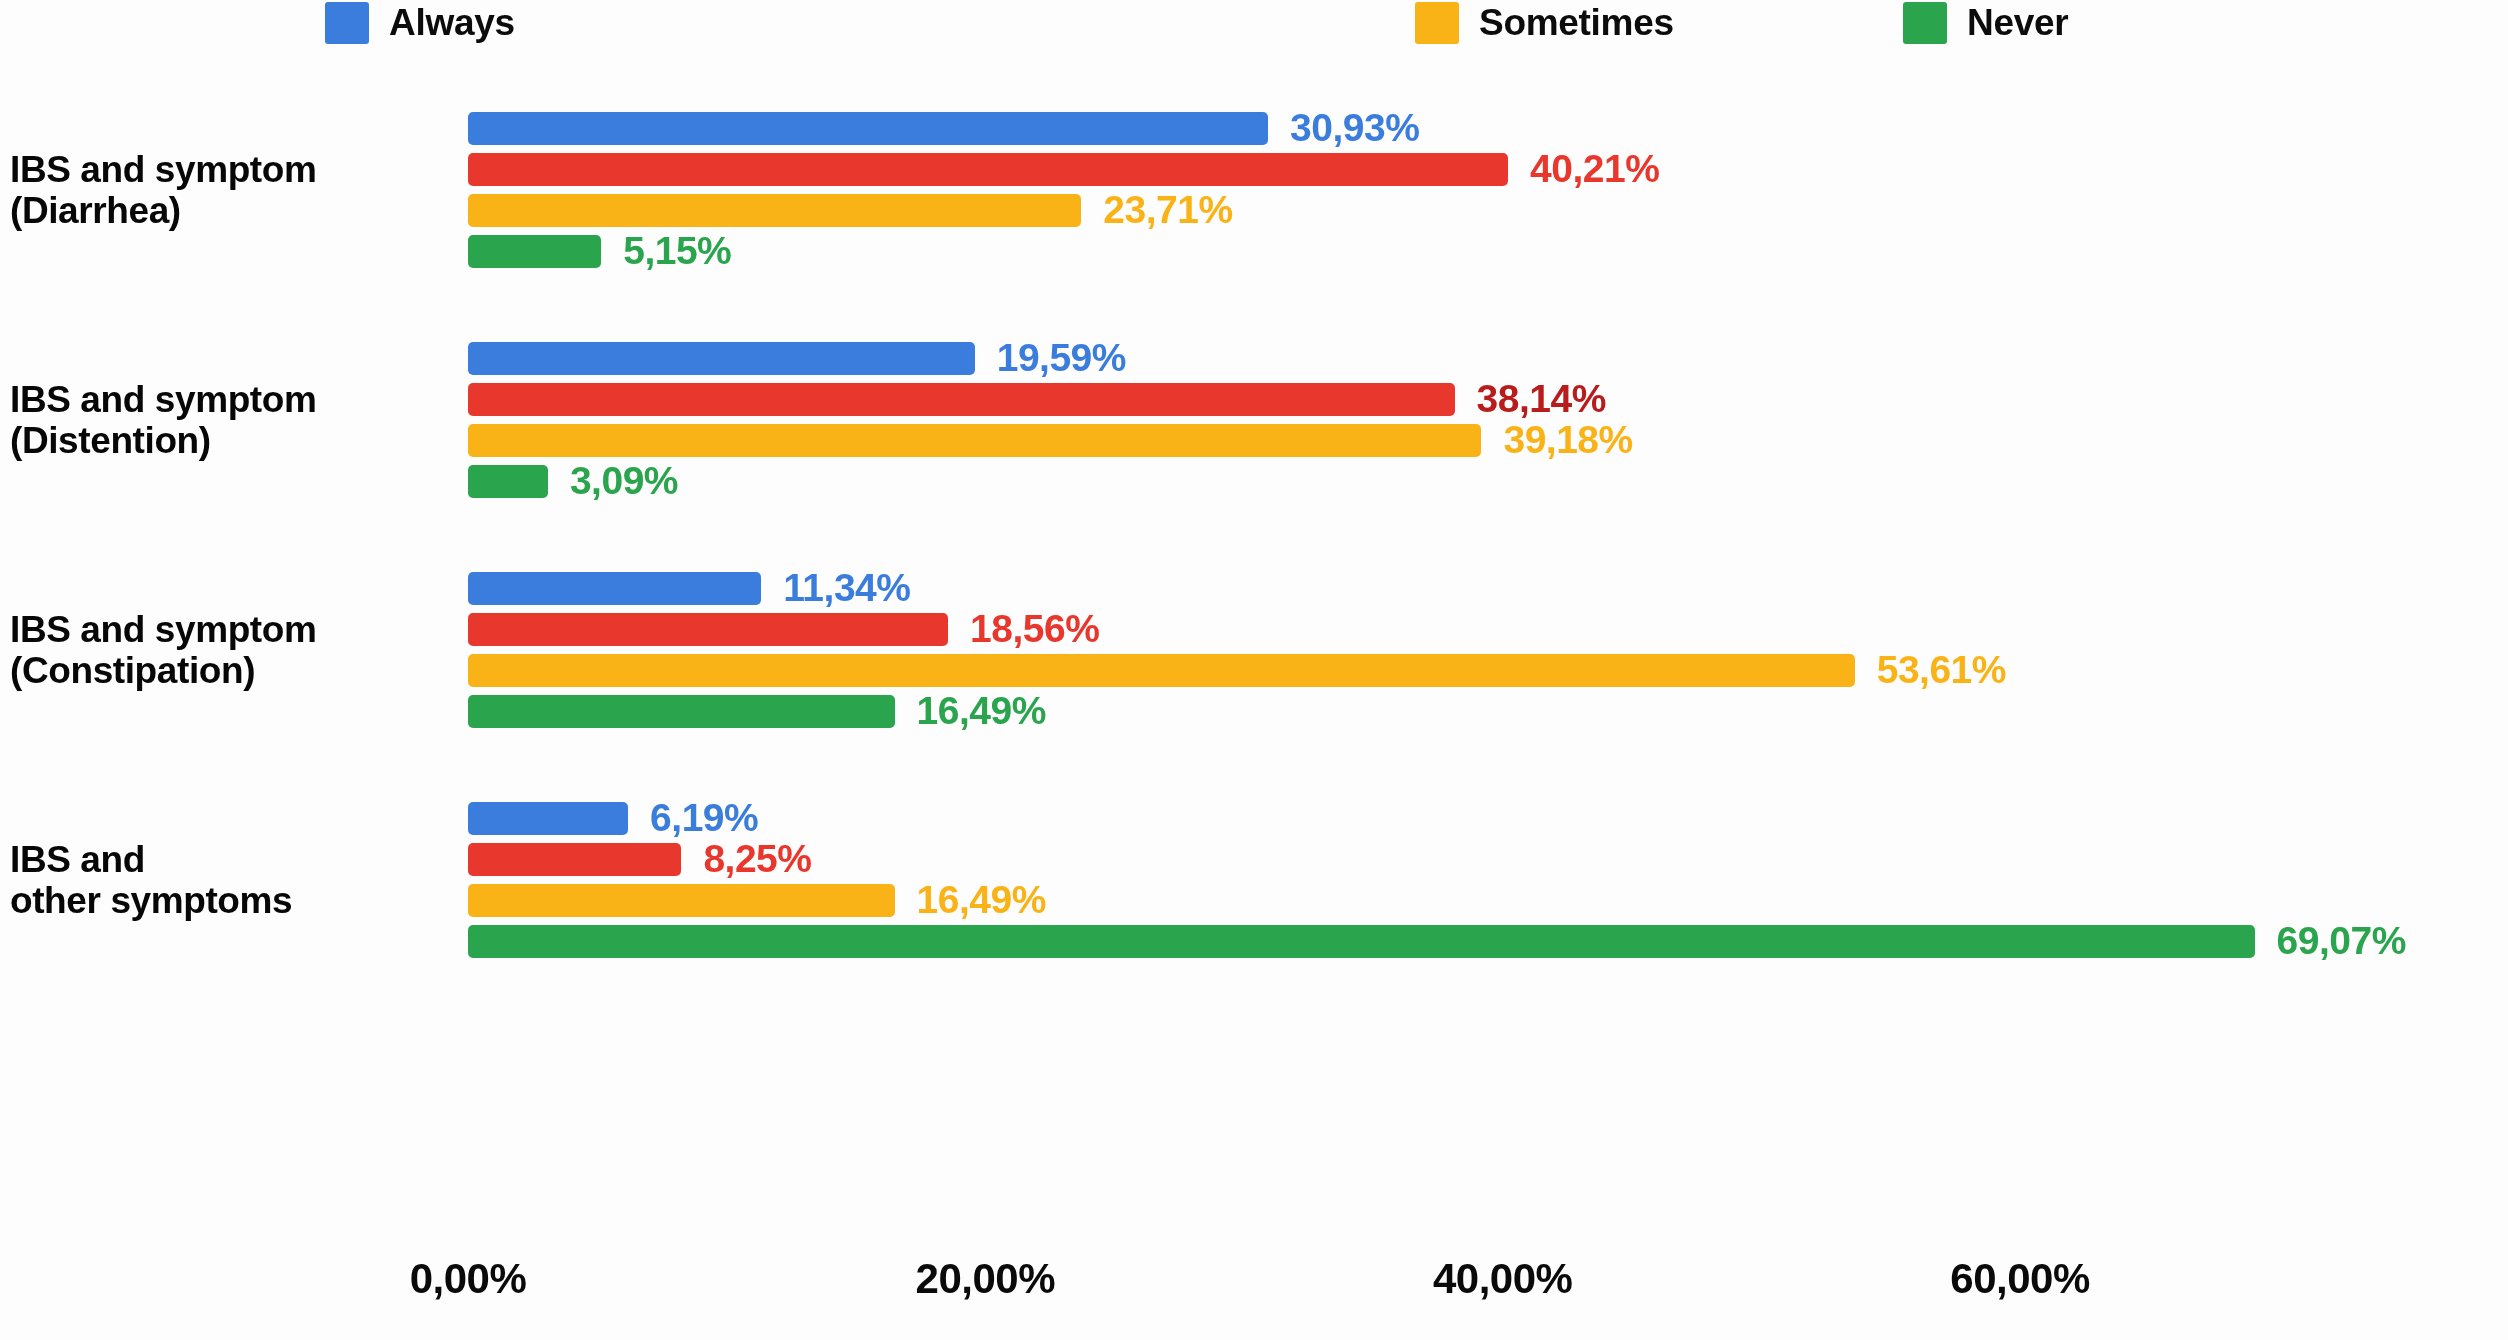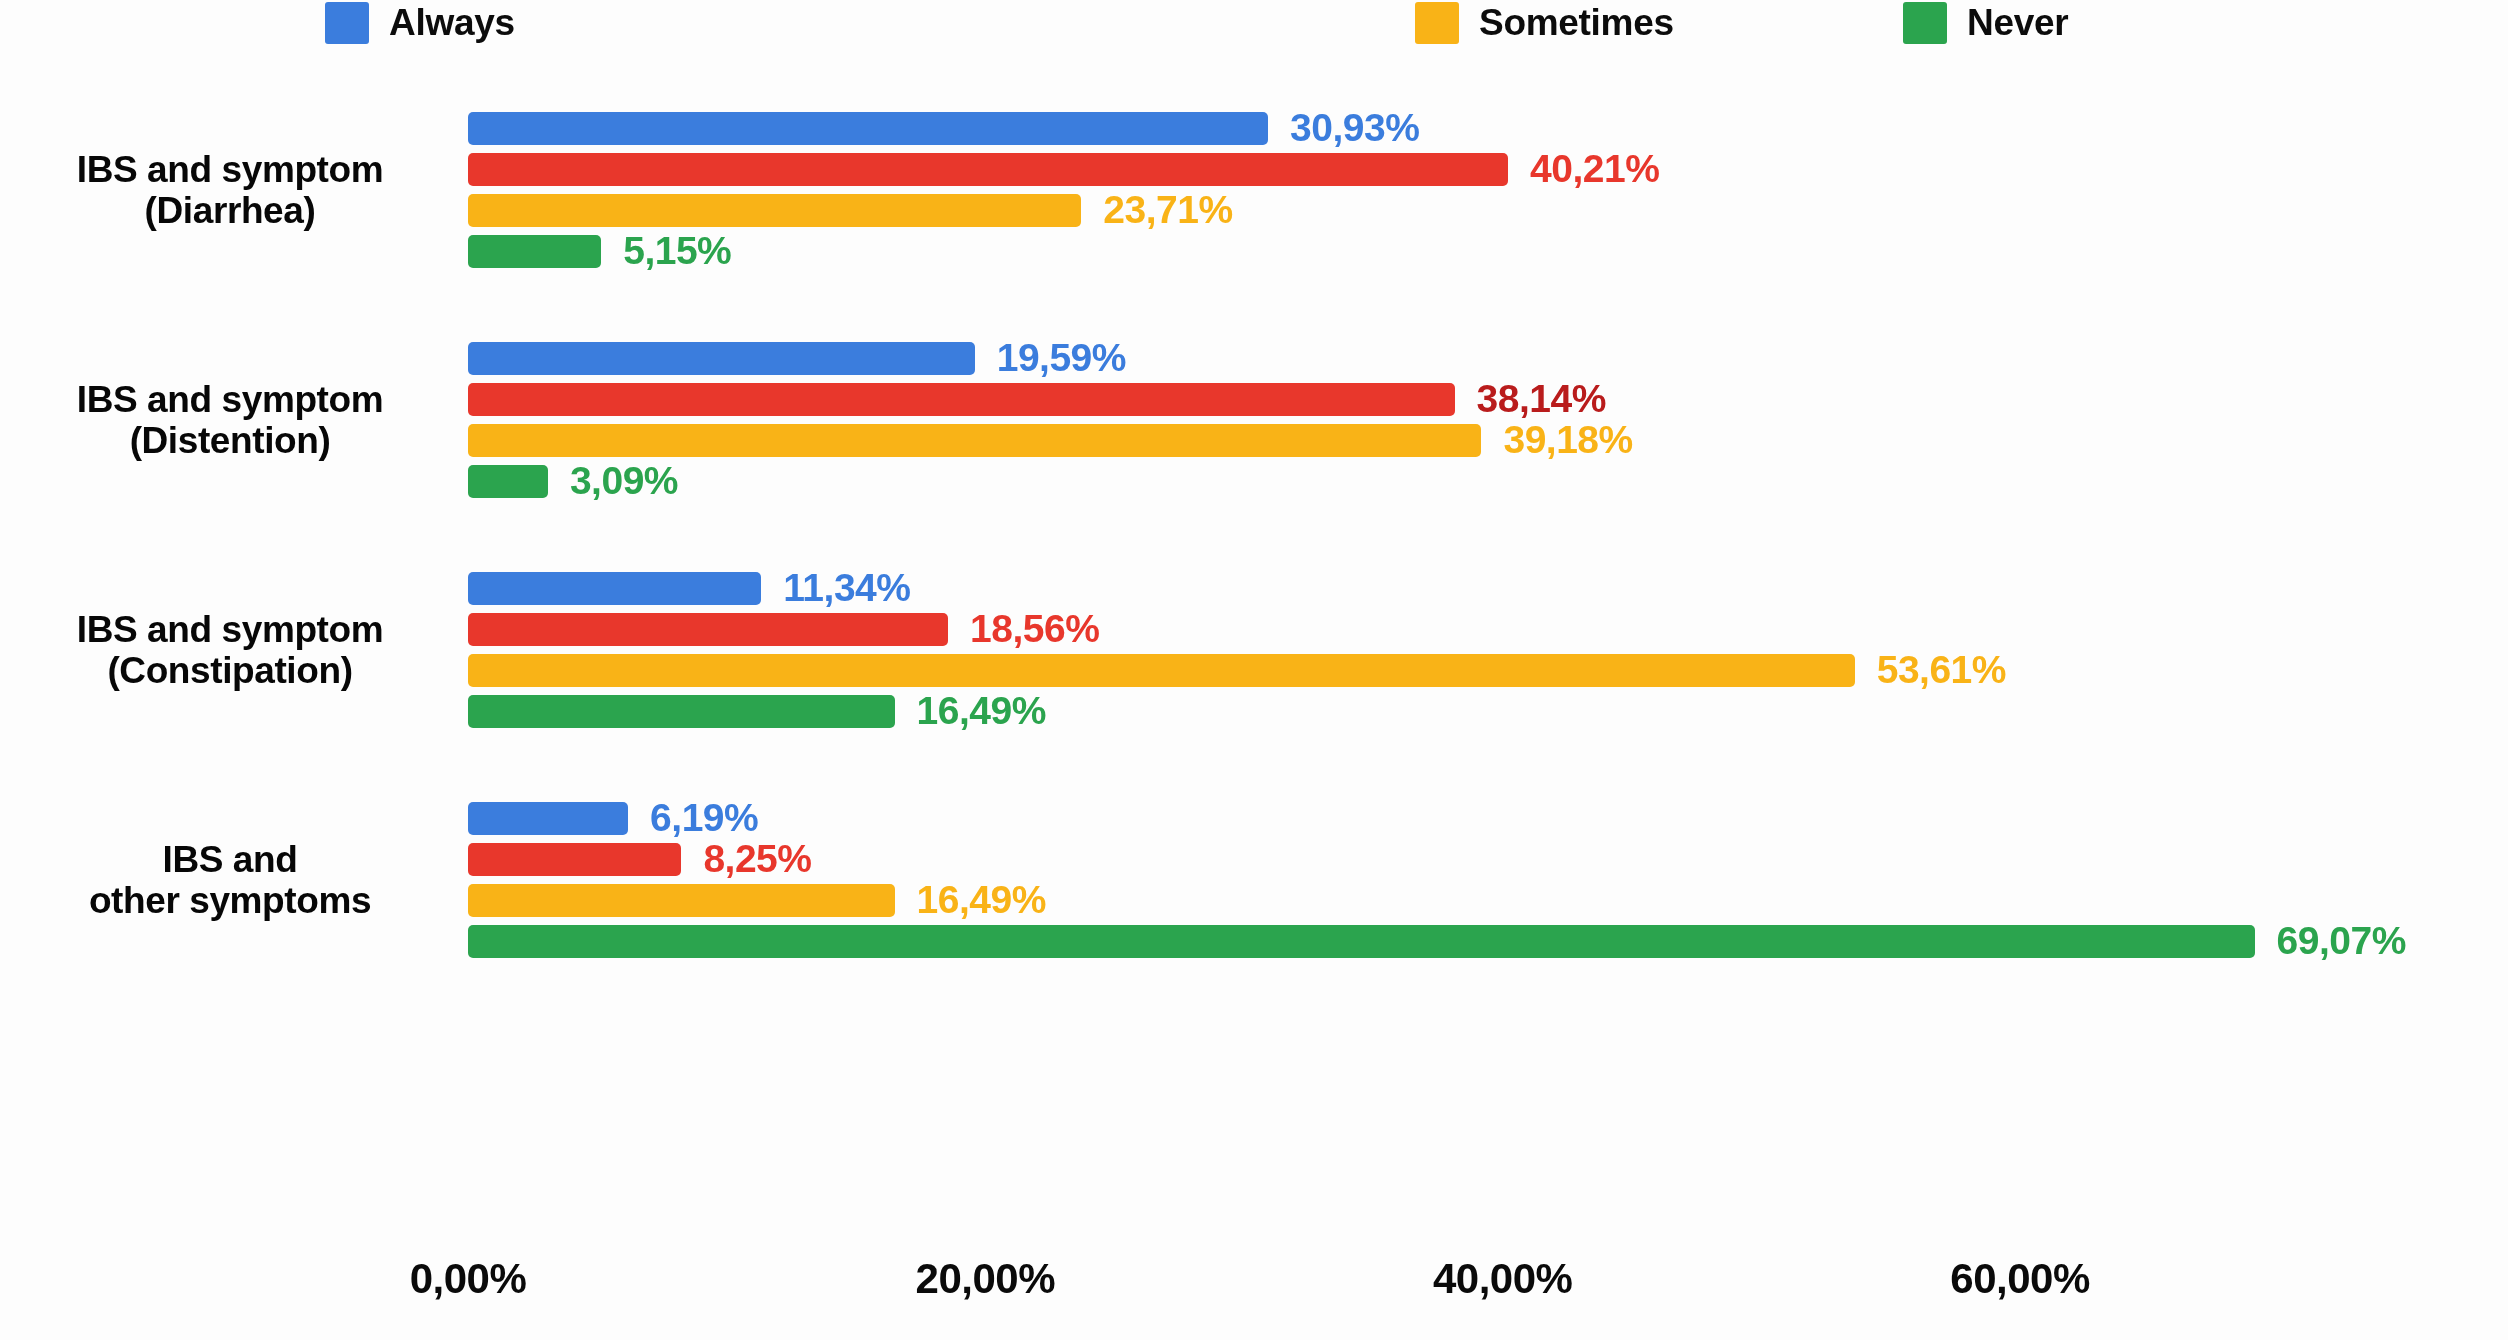--- a/index.html
+++ b/index.html
@@ -71,21 +71,21 @@
   .group {
     position: absolute;
     left: 0;
     width: 2508px;
   }
 
   .cat-label {
     position: absolute;
     left: 10px;
     width: 440px;
-    text-align: center;
+    text-align: left;
     font-size: 37px;
     font-weight: bold;
     color: #070707;
     line-height: 1.12;
     letter-spacing: -0.4px;
   }
 
   .bar-row {
     position: absolute;
     height: 33px;

